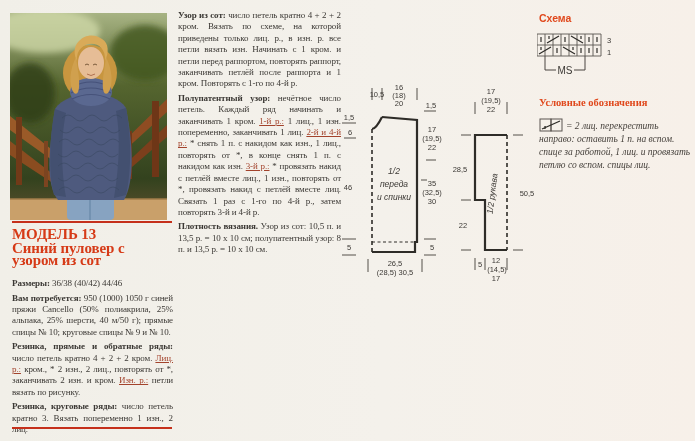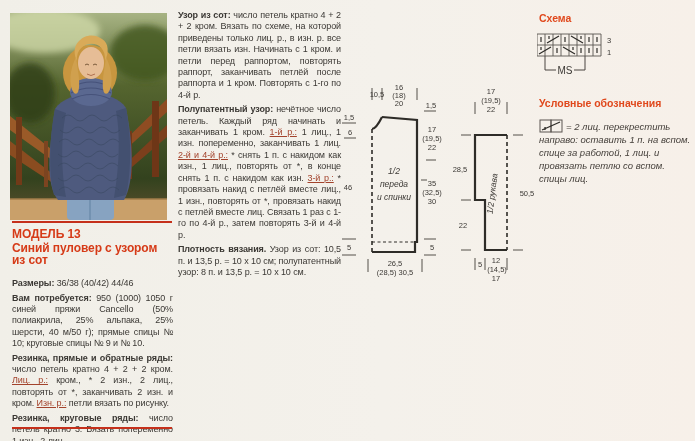--- a/index.html
+++ b/index.html
@@ -1,26 +1,26 @@
 <!DOCTYPE html>
 <html><head>
 <meta charset="utf-8">
 <style>
   html,body{margin:0;padding:0;background:#e8e6e0;}
   #canvas{
     position:relative;width:695px;height:441px;overflow:hidden;
     background:linear-gradient(90deg,#f1efe8 0%,#f4f1eb 55%,#f7f0e9 100%);
     font-family:"Liberation Sans",sans-serif;color:#3b3834;font-size:9px;
   }
-  .col{position:absolute;}
+  .col{position:absolute;font-family:Liberation Serif, serif;}
   .col p{margin:0 0 3px 0;text-align:justify;line-height:11.4px;letter-spacing:-0.1px;}
   .b{font-weight:700;}
   .ul-red{color:#a3432c;text-decoration:underline;}
   .rule{position:absolute;height:2px;background:#c5301b;}
-  .model-head{color:#d63a17;font-weight:700;font-size:12px;line-height:13px;margin:0;}
+  .model-head{color:#d63a17;font-weight:700;font-size:15px;line-height:13px;margin:0;}
   .sec-head{color:#e0481c;font-weight:700;font-size:10.5px;margin:0 0 6px 0;}
   .legend-item{font-style:italic;font-size:9.5px;line-height:13px;color:#46413c;margin-bottom:6px;text-align:left;}
   .legend-item .sym{display:inline-block;vertical-align:-3px;margin-right:3px;}
   svg text{font-family:"Liberation Sans",sans-serif;fill:#3b3834;}
   .dim{font-size:7.5px;}
   .dim-i{font-size:8.5px;font-style:italic;}
 </style>
 </head>
 <body>
 

